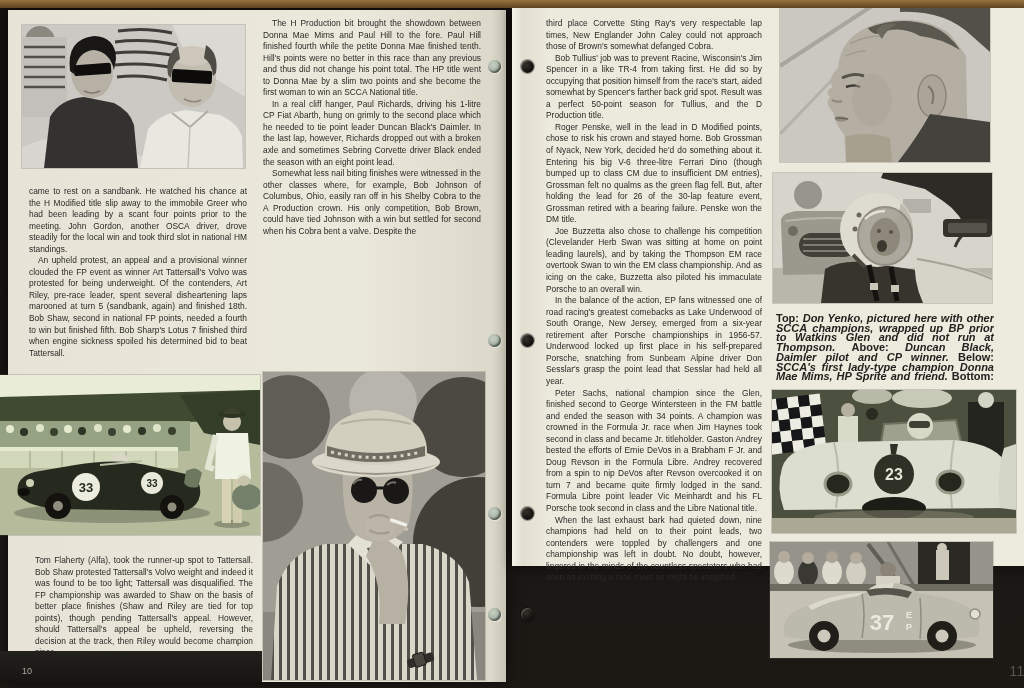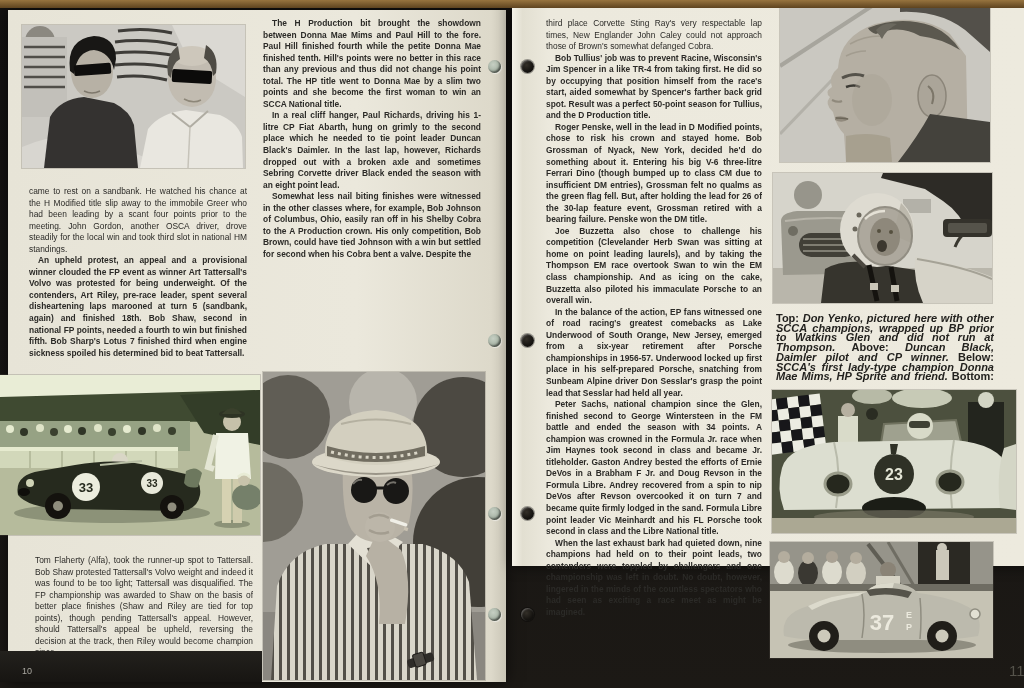--- a/index.html
+++ b/index.html
@@ -13,21 +13,21 @@
           background:linear-gradient(90deg,#e7e4d7 0%,#ebe8dc 70%,#ddd9ca 97%,#c9c5b6 100%);}
   .page-right{left:512px;top:4px;width:504px;height:562px;border-radius:0 0 6px 0;
           background:linear-gradient(90deg,#f5f3e9 0%,#e2dfd1 2%,#ece9dd 7%,#edeade 100%);padding-left:20px;}
   .corner-dark{position:absolute;left:0;top:651px;width:262px;height:31px;
           background:linear-gradient(180deg,#23211d,#171512);z-index:30;}
   .pageno-left{position:absolute;left:22px;top:666px;color:#aaa8a1;font-size:9px;z-index:45;}
   .pageno-right{position:absolute;left:497px;top:658px;color:#55534b;font-size:15px;}
   .body-text{position:absolute;overflow:hidden;color:#2b2a27;font-size:8.4px;
           line-height:11.55px;text-align:justify;letter-spacing:.01px;}
   .body-text p{margin:0;}
-  .body-text p.ind{text-indent:9px;font-weight:bold;}
+  .body-text p.ind{text-indent:9px;}
   .caption{position:absolute;overflow:hidden;color:#22211e;font-size:11px;
           line-height:9.7px;text-align:justify;font-weight:bold;}
   .caption b{font-style:normal;}
   .caption i{font-style:italic;}
   .photo{position:absolute;display:block;box-shadow:0 0 0 1px rgba(90,88,80,.25);}
   .hole{position:absolute;width:13px;height:13px;border-radius:50%;}
   .hole-l{background:radial-gradient(circle at 40% 35%,#c6cfc3,#a9b5a7 55%,#7c887a 100%);
           box-shadow:inset -1.5px -1.5px 2px rgba(0,0,0,.5),1px 1px 1px rgba(255,255,255,.5);}
   .hole-r{background:radial-gradient(circle at 42% 38%,#332f28,#151310 60%,#0c0b09 100%);
           box-shadow:inset 1px 1px 1.5px rgba(255,255,255,.28),0 0 0 1px rgba(0,0,0,.35);}

